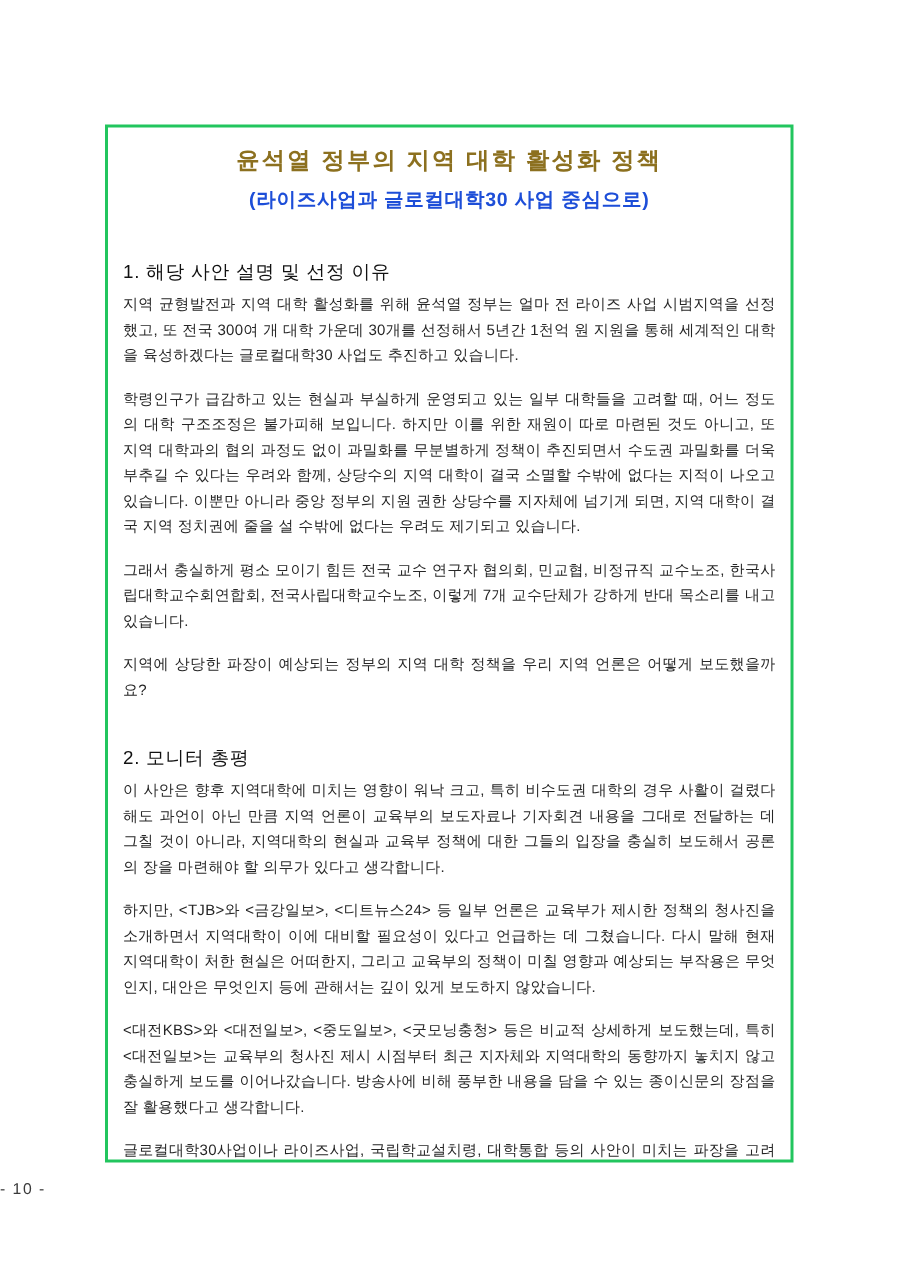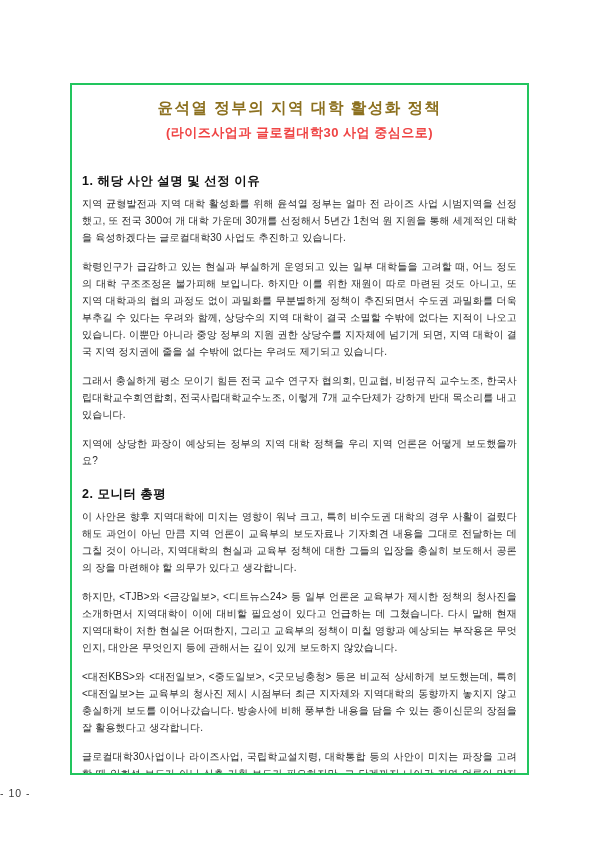--- a/index.html
+++ b/index.html
@@ -35,39 +35,39 @@
     text-align: center;
     color: #8c701f;
     font-weight: bold;
     font-size: 15.5px;
     letter-spacing: 1.5px;
     line-height: 1.35;
     margin: 2px 0 6px 0;
   }
   .doc-subtitle {
     text-align: center;
-    color: #ef4444;
+    color: #1d4ed8;
     font-weight: bold;
     font-size: 13px;
     letter-spacing: 0.5px;
     line-height: 1.3;
     margin: 0 0 6px 0;
   }
   .section-heading {
     font-size: 12.5px;
-    font-weight: bold;
+    font-weight: normal;
     color: #111111;
     letter-spacing: 0.5px;
     margin: 0 0 5px 0;
   }
   .section-heading.first {
     margin-top: 31px;
   }
   .section-heading.second {
-    margin-top: 17px;
+    margin-top: 28px;
   }
   .body-para {
     font-size: 10px;
     line-height: 17px;
     color: #262626;
     text-align: justify;
     letter-spacing: 0.2px;
     word-break: break-all;
     margin: 0 0 12px 0;
   }

